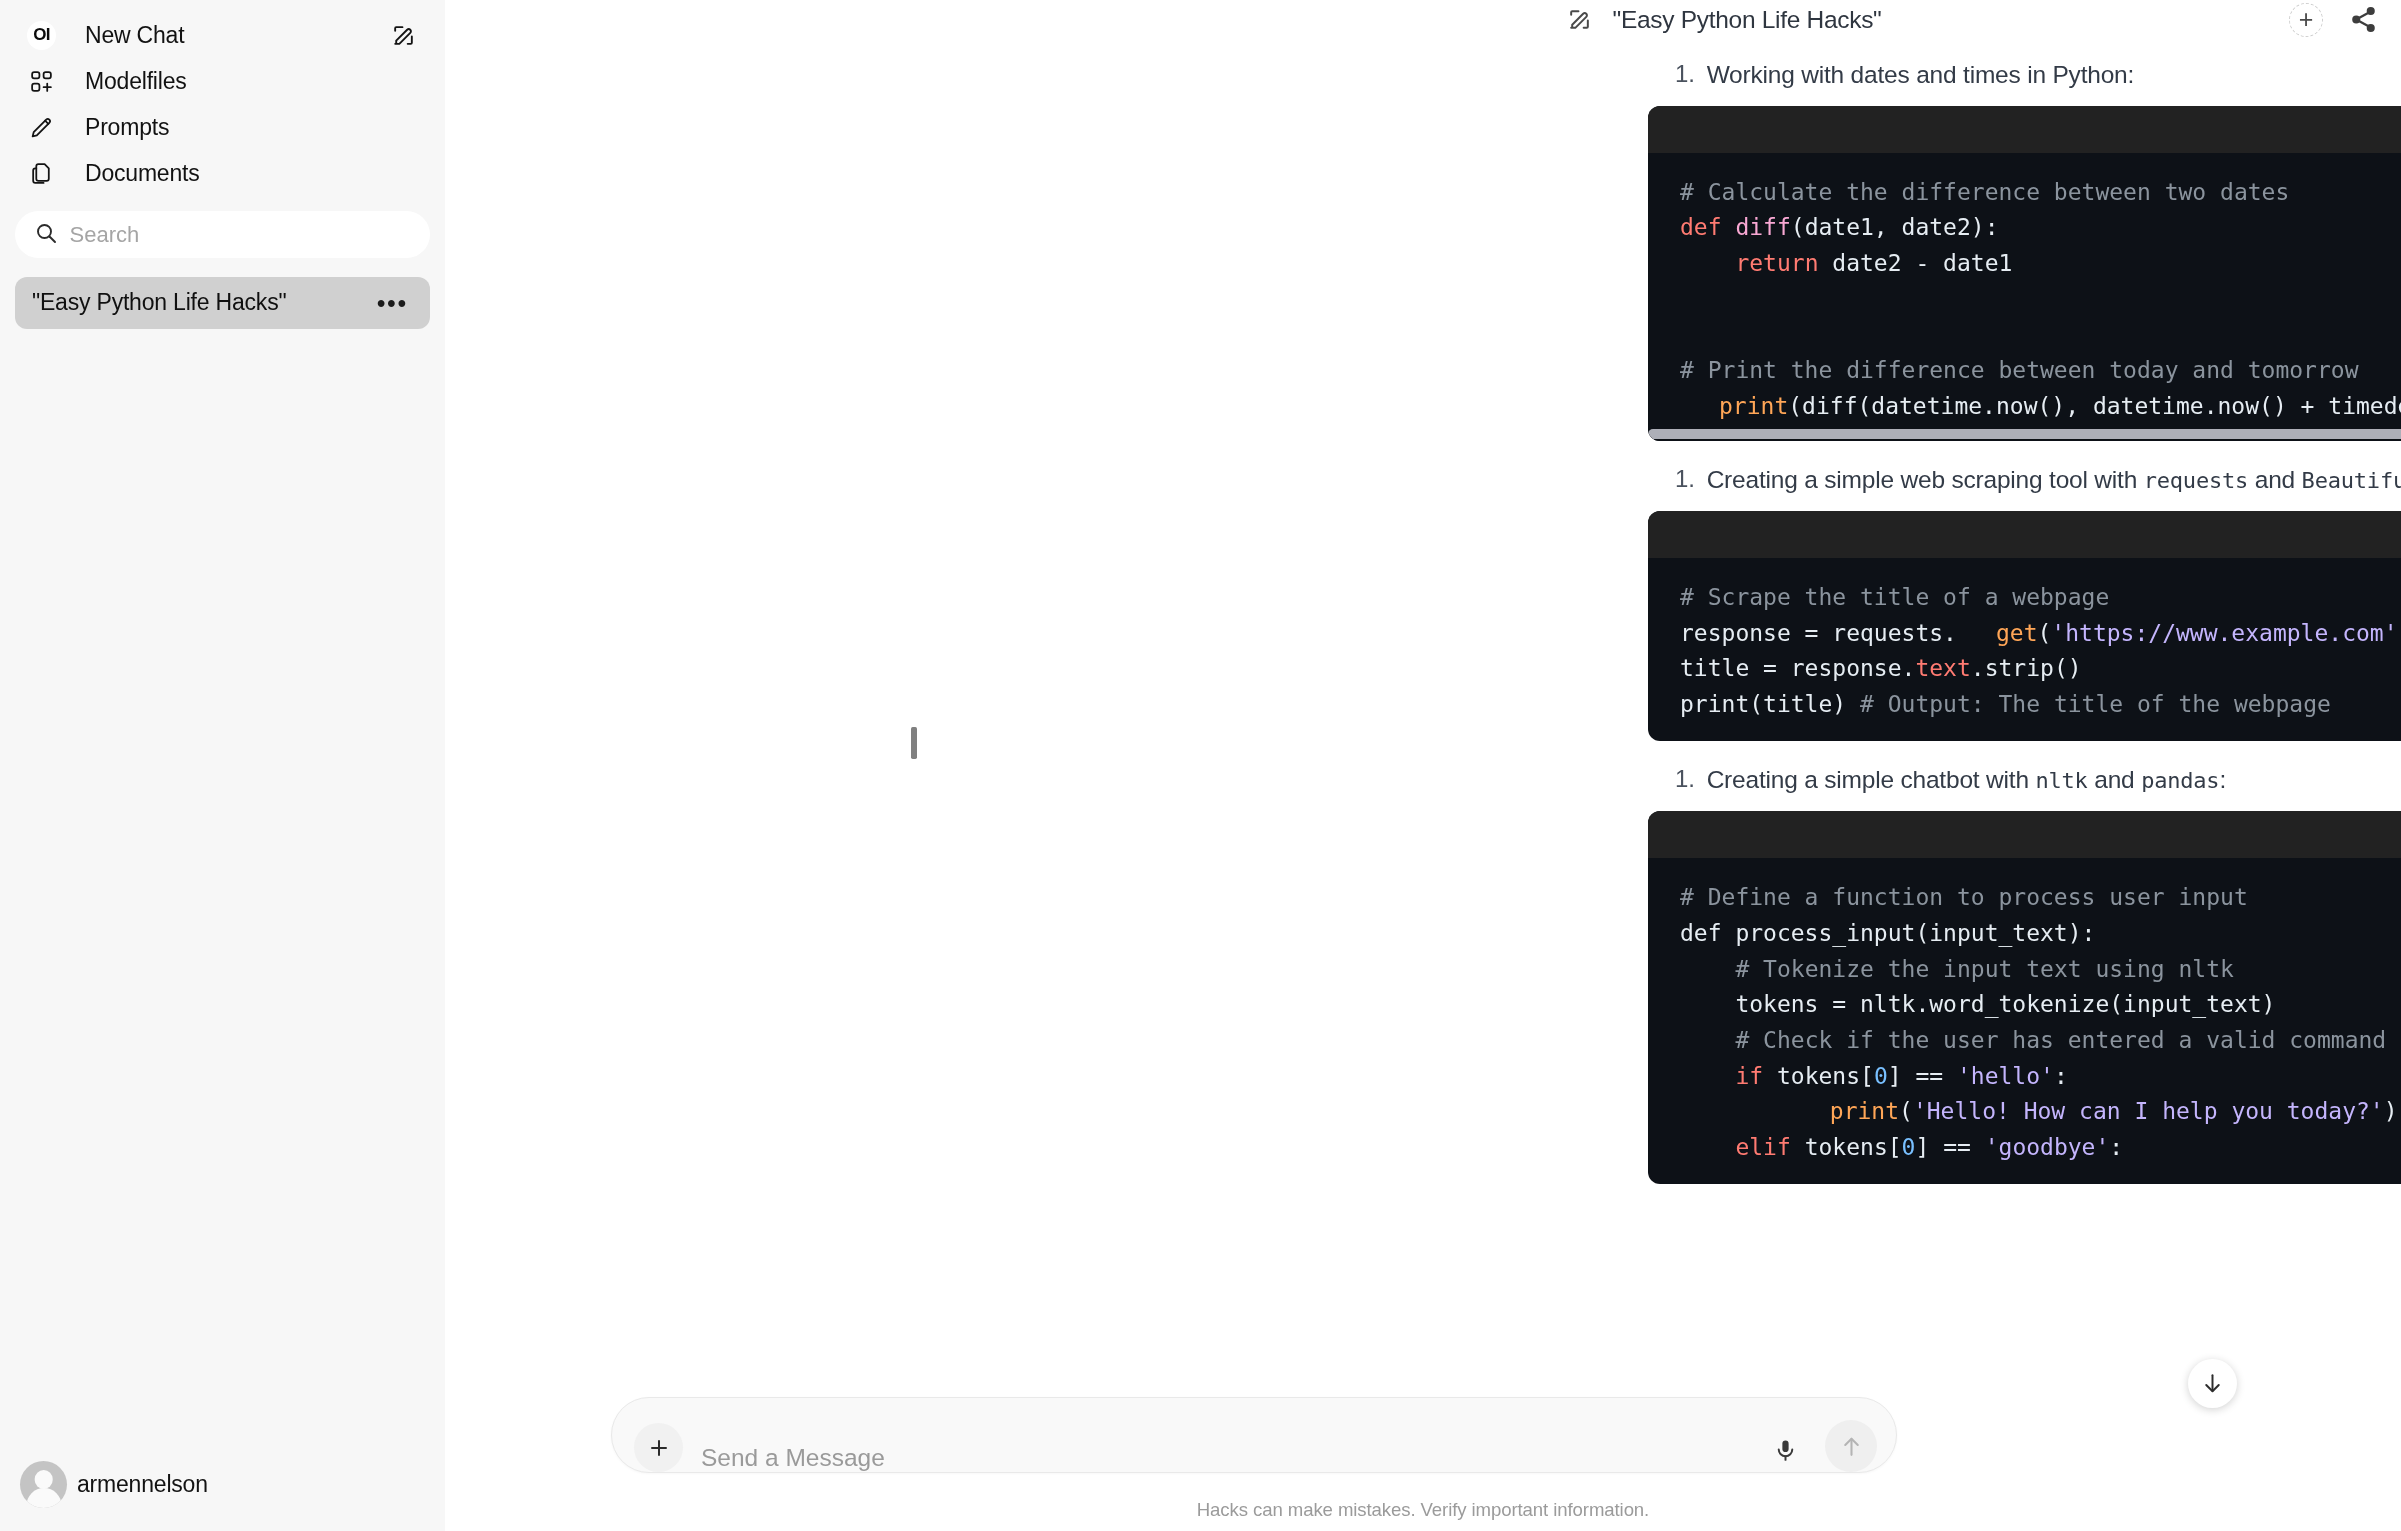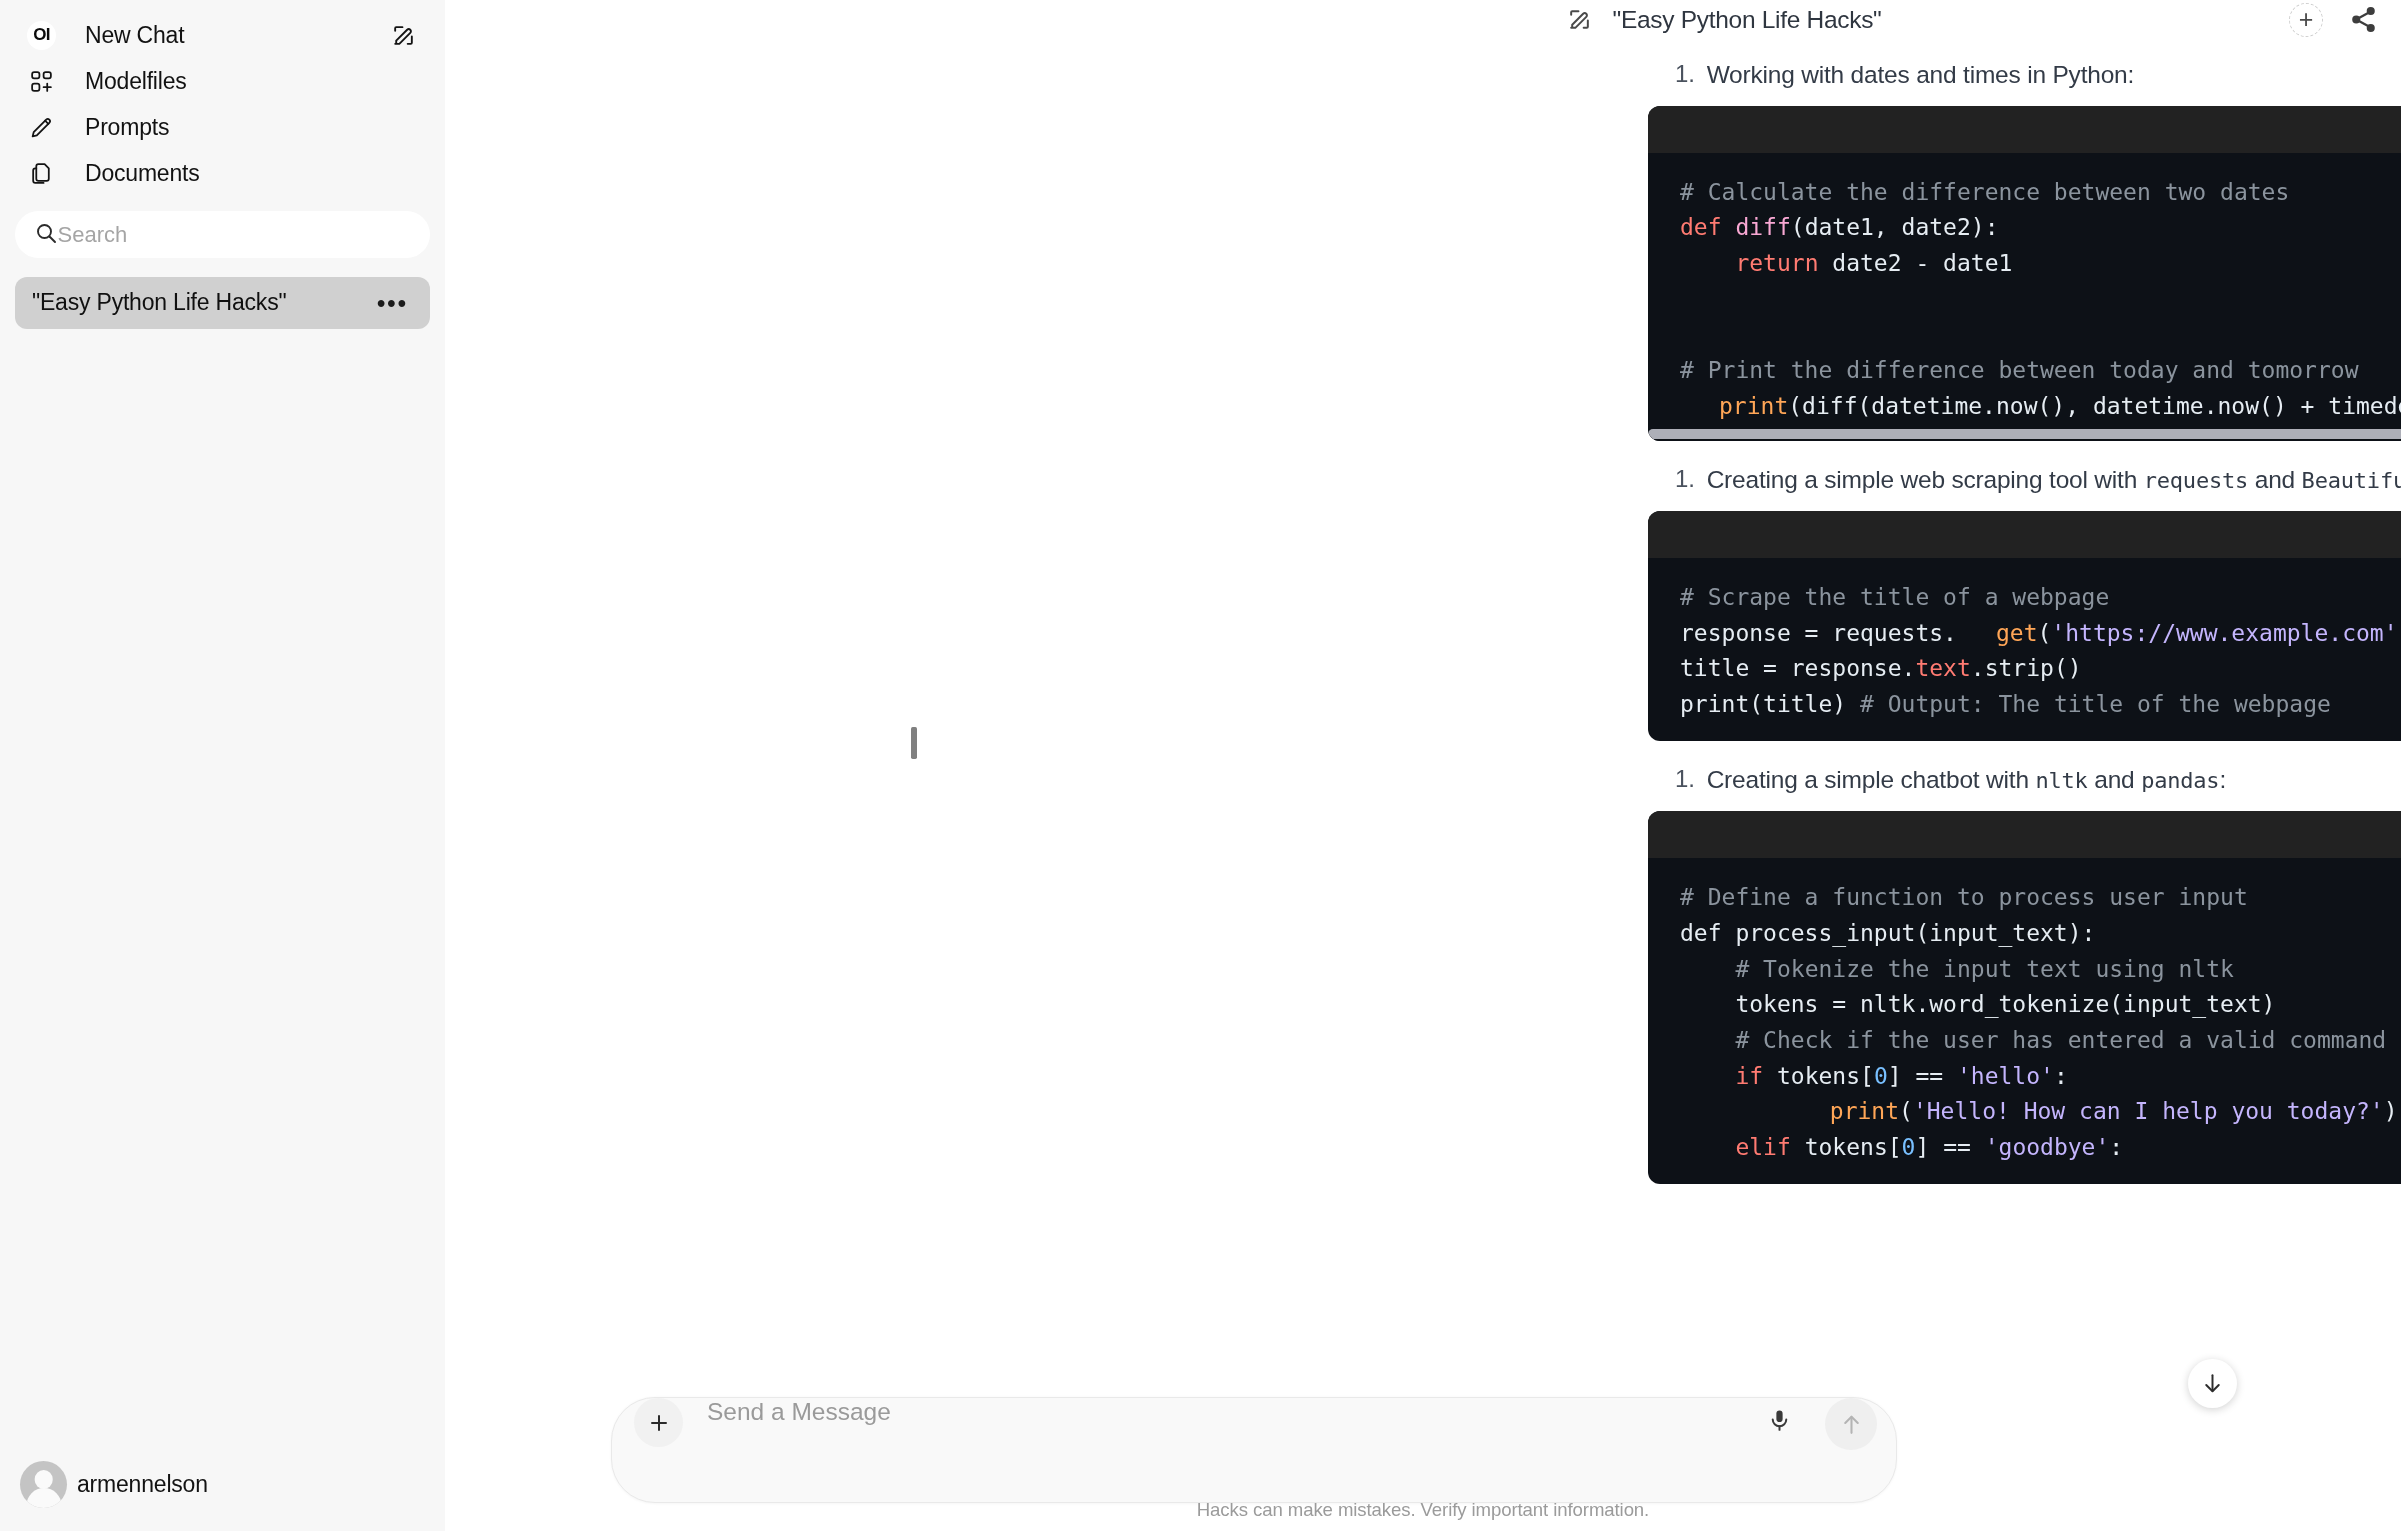--- a/index.html
+++ b/index.html
@@ -36,21 +36,21 @@
   }
   .new-chat-row { justify-content: flex-start; position: relative; }
   .edit-pencil-btn {
     position: absolute; right: 10px; top: 50%; transform: translateY(-50%);
     width: 34px; height: 34px; display:flex; align-items:center; justify-content:center;
     cursor: pointer; border-radius: 6.8px;
   }
   .search-wrap { padding: 15px 15px 0 15px; }
   .search-box {
     height: 47px; background: #ffffff; border-radius: 24px;
-    display: flex; align-items: center; 
+    display: flex; align-items: center; gap: 12px;
     padding: 0 18.6px; cursor: text;
   }
   .search-box input {
     border: none; outline: none; background: transparent;
     font-size: 22px; color: #1a1a1a; width: 100%;
     font-family: "Liberation Sans", sans-serif;
   }
   .search-box input::placeholder { color: #a5a5a5; }
   .chats-list { padding: 18.6px 15px 0 15px; flex: 1 1 auto; overflow: hidden; }
   .chat-item {
@@ -167,23 +167,23 @@
   }
 
   
   .composer-zone {
     position: absolute; left: 0; right: 0; bottom: 0; height: 149px;
     background: linear-gradient(to bottom, rgba(255,255,255,0) 0%, #ffffff 22%, #ffffff 100%);
     z-index: 30;
   }
   .composer {
     position:absolute; left: 166px; width: 1286px; top: 15px;
-    height: 106px; border-radius: 44px; background: #f9f9f9;
+    height: 76px; border-radius: 44px; background: #f9f9f9;
     border: 0.8px solid #e9e9e9;
-    display: flex; align-items: flex-start; padding: 0 18.6px 0 22px; gap: 24px;
+    display: flex; align-items: flex-end; padding: 0 18.6px 0 22px; gap: 18px;
     box-shadow: 0 0.8px 2.5px rgba(0,0,0,0.04);
   }
   .plus-btn {
     width: 49px; height: 49px; border-radius: 50%;
     background: #f1f1f1; display:flex; align-items:center; justify-content:center;
     cursor:pointer; flex: 0 0 49px;
   }
   .composer input {
     flex: 1 1 auto; border:none; outline:none; background: transparent;
     font-size: 24.5px; color: #1a1a1a; font-family: "Liberation Sans", sans-serif;

